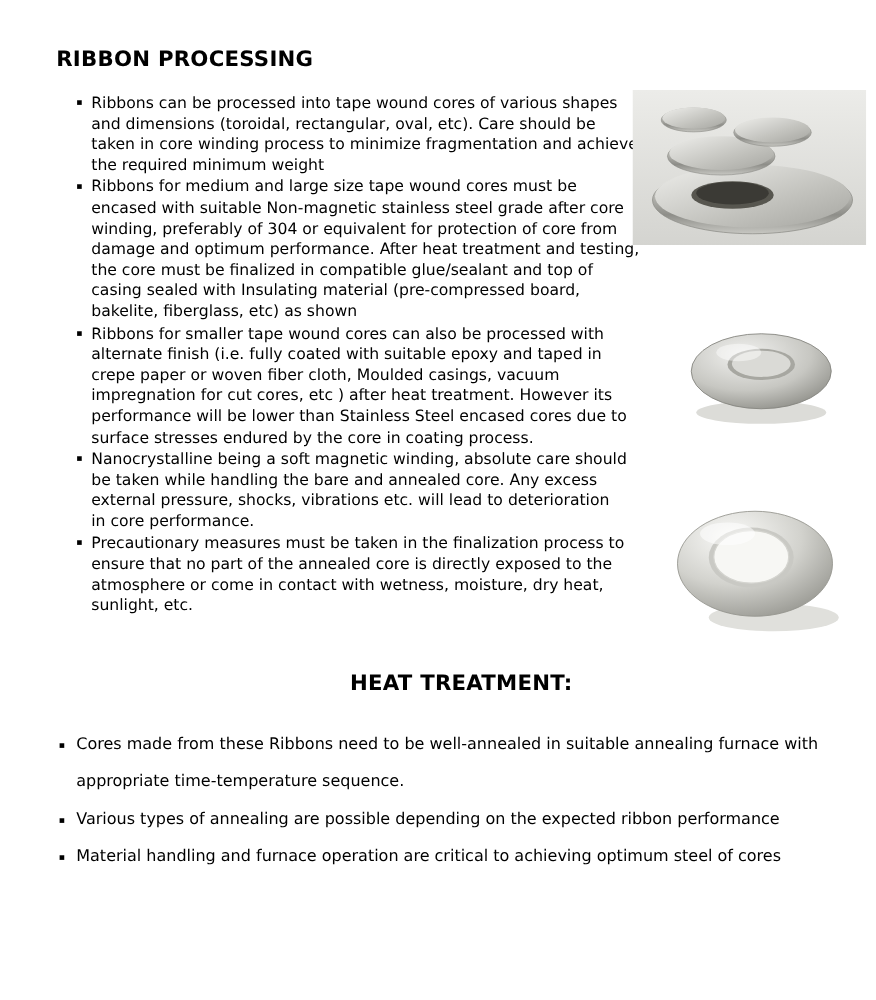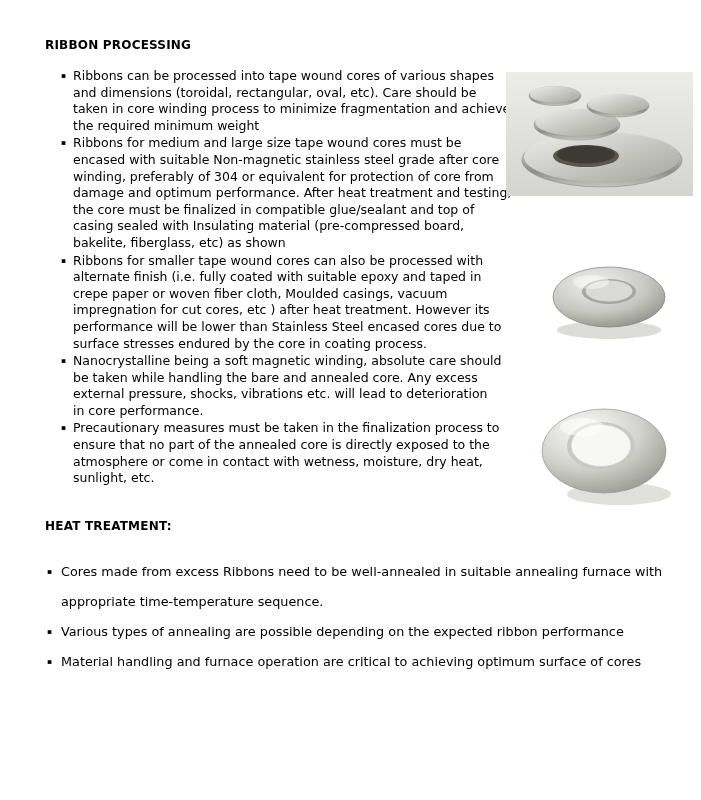--- a/index.html
+++ b/index.html
@@ -12,21 +12,21 @@
     color:#000000;
     overflow:hidden;
   }
   .content {
     position:absolute;
     left:45px;
     top:38px;
     width:648px;
   }
   .sec-title {
-    font-size:12px;
+    font-size:17px;
     font-weight:bold;
     letter-spacing:0.2px;
     margin:0;
   }
   .rp-list {
     list-style:none;
     margin:16px 0 0 16px;
     padding:0;
     width:452px;
   }
@@ -35,21 +35,21 @@
     font-size:12.5px;
     line-height:16.6px;
     margin:0 0 1px 0;
   }
   .marker {
     flex:0 0 12px;
     font-size:7.5px;
     line-height:inherit;
   }
   .txt { white-space:pre-line; flex:1 1 auto; }
-  .ht-title { margin-top:32px; }
+  .ht-title { margin-top:44px;text-align:center; }
   .ht-list {
     list-style:none;
     margin:24px 0 0 2px;
     padding:0;
     width:645px;
   }
   .ht-list li {
     display:flex;
     font-size:12.8px;
     line-height:30px;
@@ -91,30 +91,30 @@
         <span class="marker">▪</span>
         <span class="txt">Precautionary measures must be taken in the finalization process to ensure that no part of the annealed core is directly exposed to the atmosphere or come in contact with wetness, moisture, dry heat, sunlight, etc.</span>
       </li>
     </ul>
 
     <h2 class="sec-title ht-title">HEAT TREATMENT:</h2>
 
     <ul class="ht-list">
       <li>
         <span class="marker">▪</span>
-        <span class="txt">Cores made from excess Ribbons need to be well-annealed in suitable annealing furnace with
+        <span class="txt">Cores made from these Ribbons need to be well-annealed in suitable annealing furnace with
 appropriate time-temperature sequence.</span>
       </li>
       <li>
         <span class="marker">▪</span>
         <span class="txt">Various types of annealing are possible depending on the expected ribbon performance</span>
       </li>
       <li>
         <span class="marker">▪</span>
-        <span class="txt">Material handling and furnace operation are critical to achieving optimum surface of cores</span>
+        <span class="txt">Material handling and furnace operation are critical to achieving optimum steel of cores</span>
       </li>
     </ul>
 
   </div>
 
   <figure class="img1">
     <svg width="187" height="124" viewBox="0 0 187 124">
       <defs>
         <linearGradient id="bg1" x1="0" y1="0" x2="0" y2="1">
           <stop offset="0" stop-color="#ecece9"></stop>

